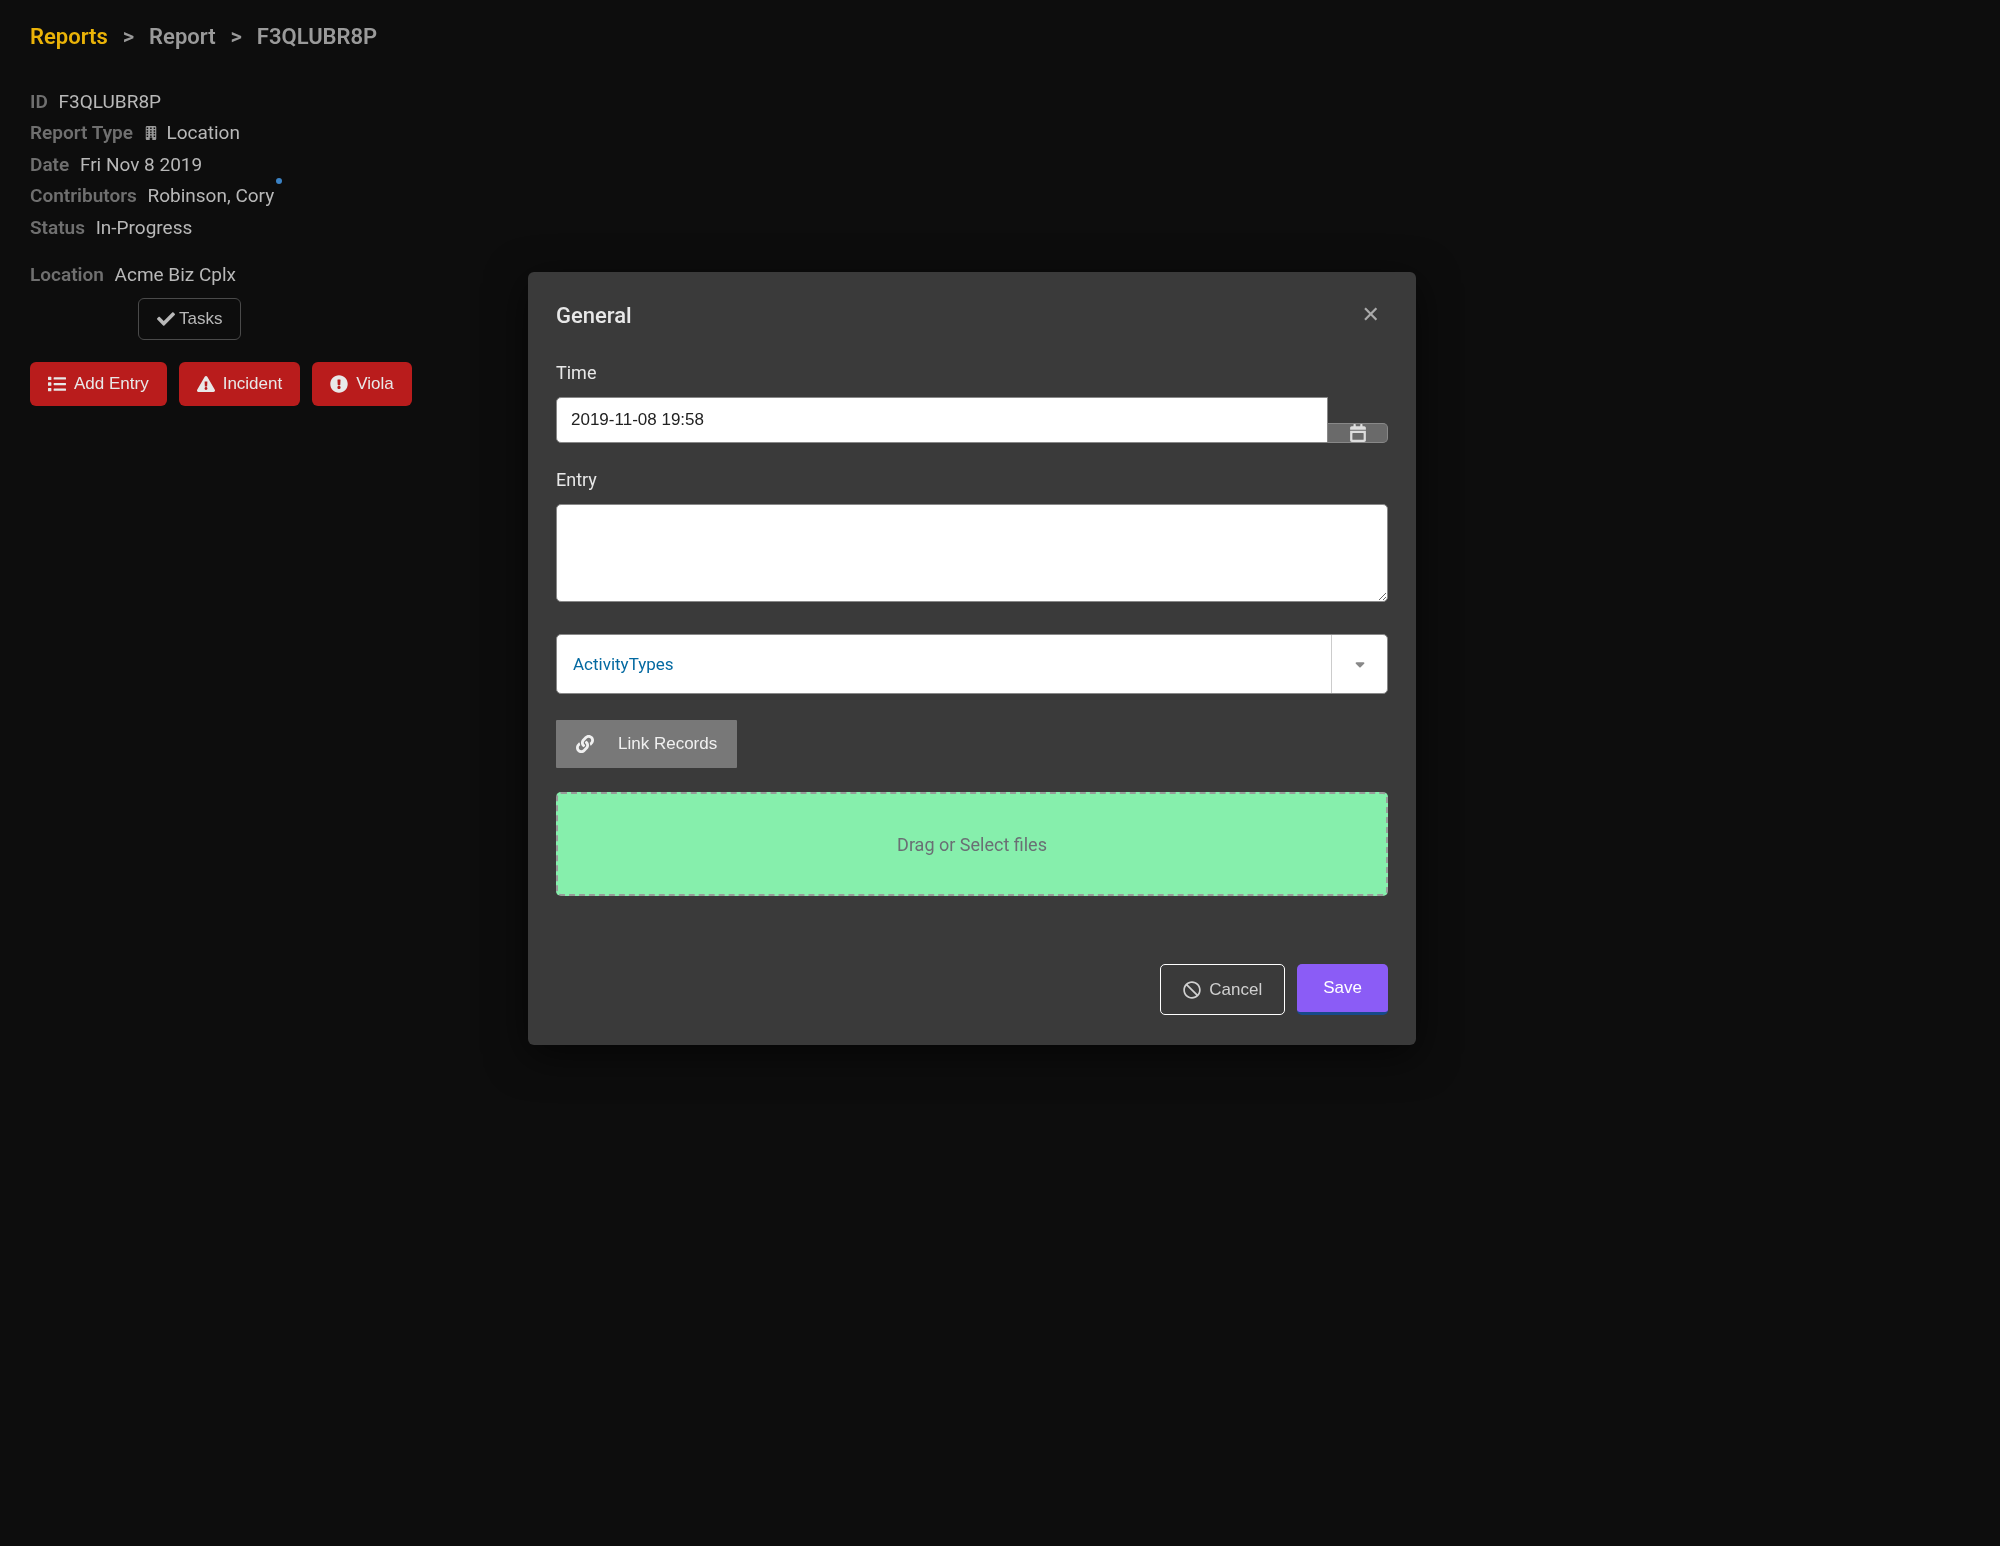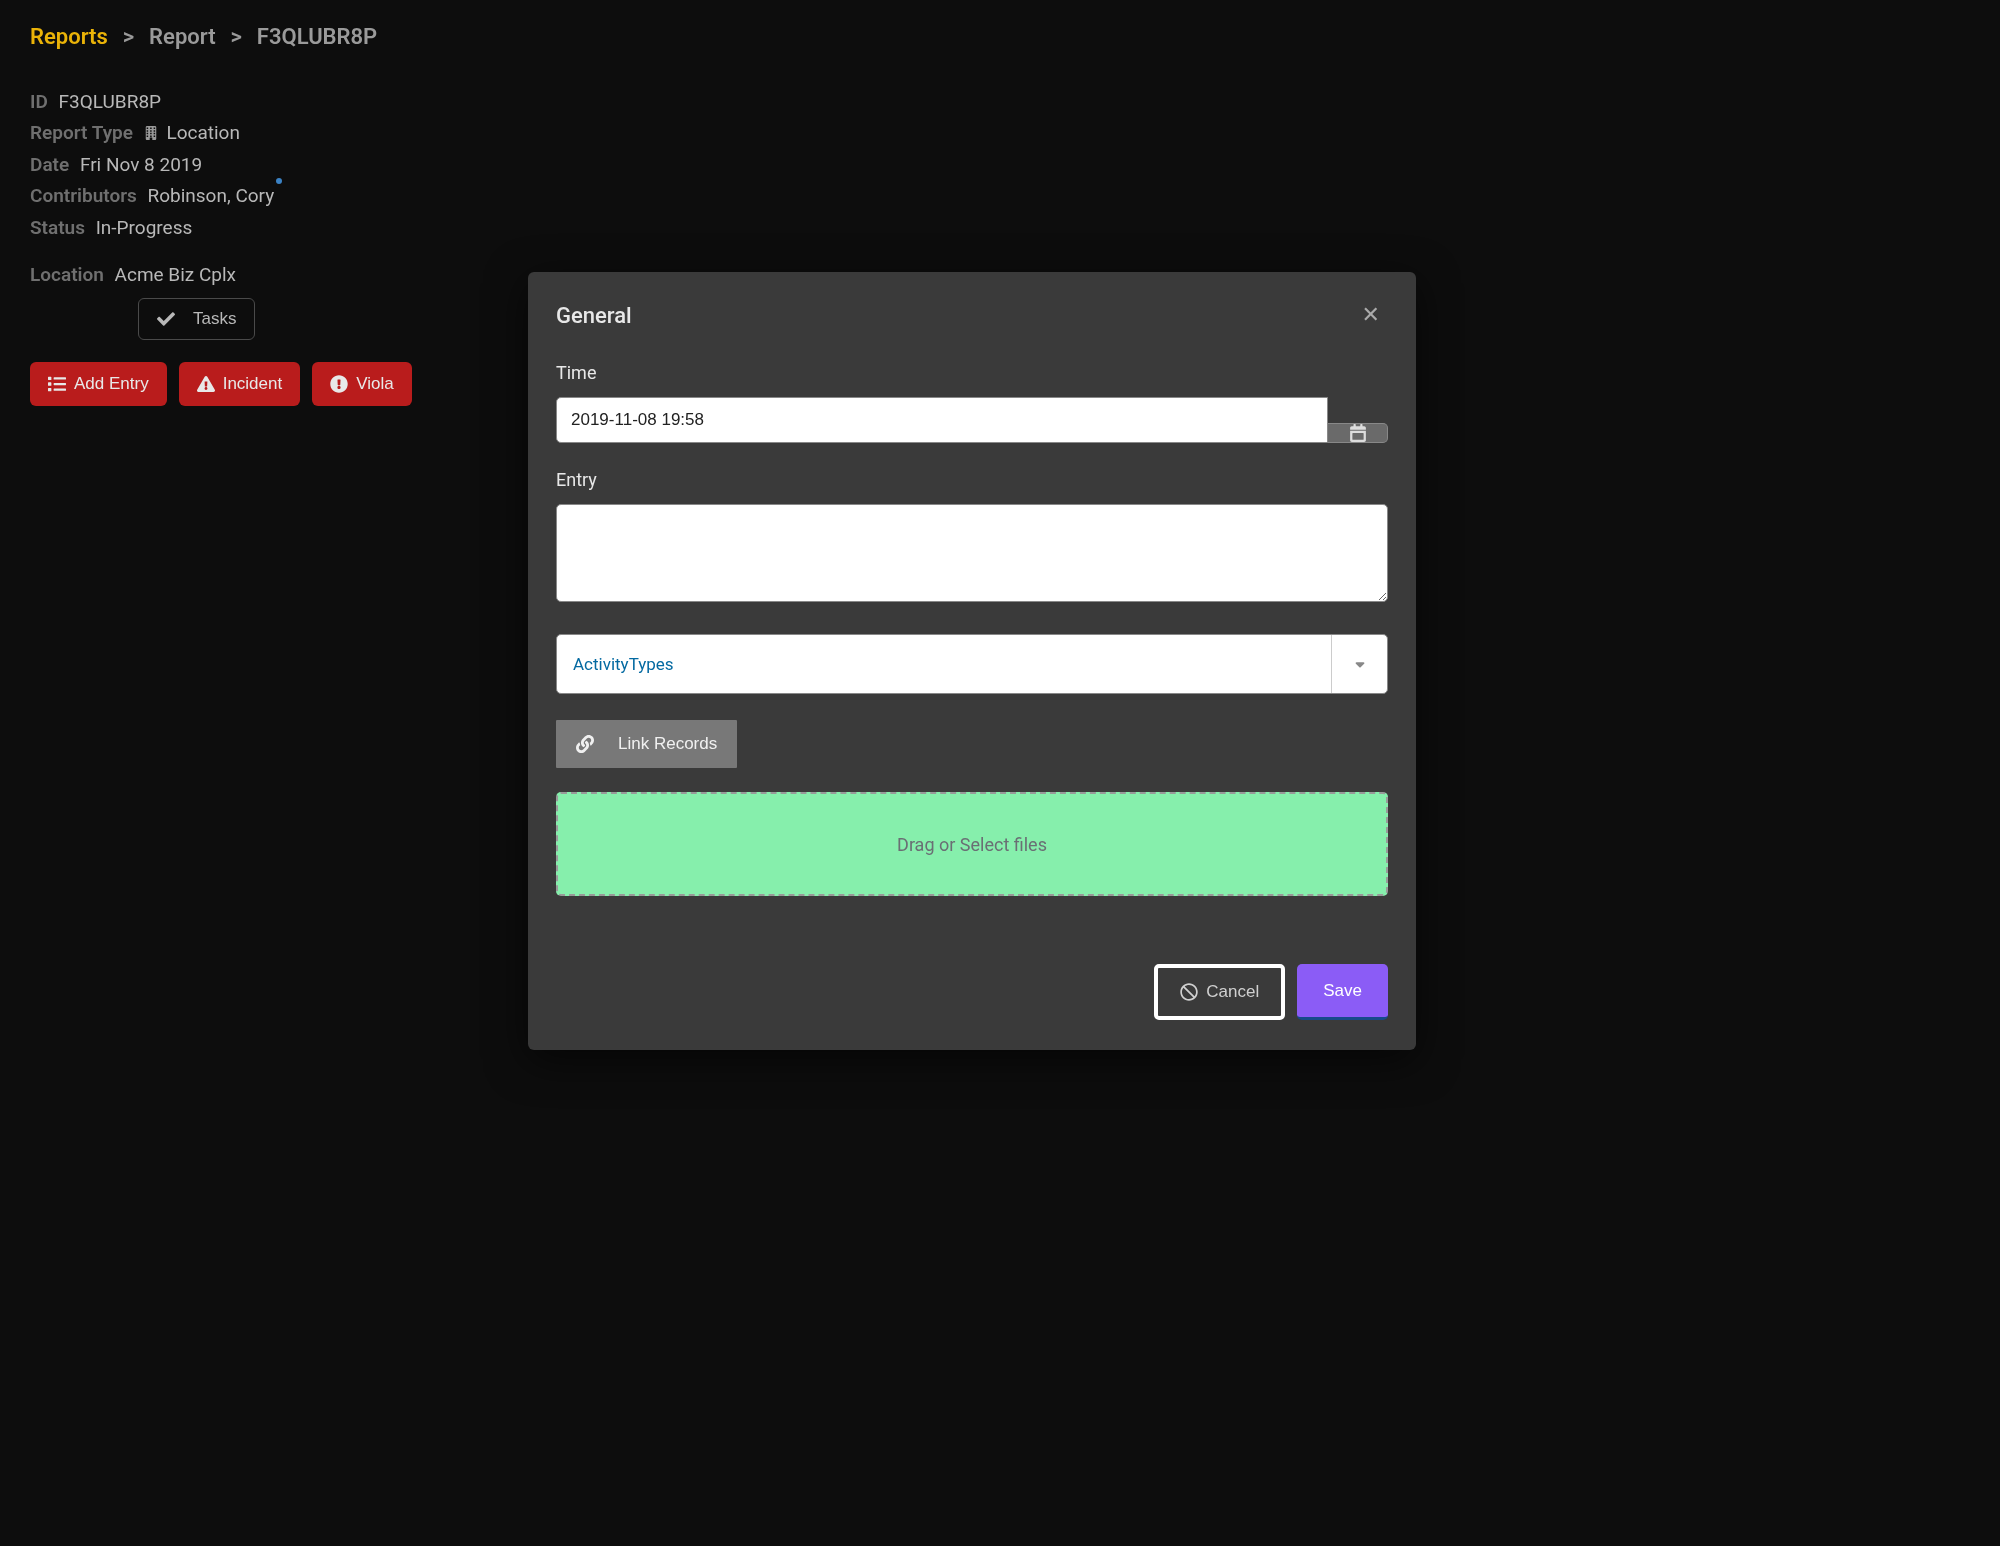--- a/index.html
+++ b/index.html
@@ -19,21 +19,21 @@
   .bc-sep { color: #9a9a9a; margin: 0 4px; }
   .bc-item { color: #9a9a9a; }
   .meta { font-size: 19px; line-height: 1.6; }
   .meta-row { margin-bottom: 1px; }
   .meta-label { color: #6f6f6f; font-weight: 600; margin-right: 6px; }
   .meta-value { color: #b8b8b8; }
   .contrib { position: relative; display: inline-block; }
   .contrib-dot { position: absolute; top: -3px; right: -8px; width: 6px; height: 6px; border-radius: 50%; background: #3b82c4; }
   .location-row { margin-top: 20px; font-size: 19px; }
   .tasks-btn {
-    display: inline-flex; align-items: center; gap: 18px;
+    display: inline-flex; align-items: center; gap: 4px;
     border: 1px solid #4a4a4a; background: transparent; color: #b8b8b8;
     padding: 10px 18px; border-radius: 6px; font-size: 17px; margin-top: 12px;
     cursor: pointer;
   }
   .action-row { display: flex; gap: 12px; margin-top: 22px; }
   .action-btn {
     display: inline-flex; align-items: center; gap: 8px;
     background: #b91c1c; color: #e8e8e8; border: none;
     padding: 12px 18px; border-radius: 6px; font-size: 17px; cursor: pointer;
   }
@@ -82,21 +82,21 @@
     margin-bottom: 24px;
   }
   .dropzone {
     border: 2px dashed #999; background: #86efac; border-radius: 5px;
     height: 104px; display: flex; align-items: center; justify-content: center;
     color: #6a6f74; font-size: 18px; cursor: pointer; margin-bottom: 40px;
   }
   .modal-footer { padding: 18px 28px 30px 28px; display: flex; justify-content: flex-end; gap: 12px; }
   .cancel-btn {
     display: inline-flex; align-items: center; gap: 8px;
-    background: transparent; border: 4px solid #ffffff; color: #d0d0d0;
+    background: transparent; border: 1px solid #ffffff; color: #d0d0d0;
     padding: 14px 22px; border-radius: 5px; font-size: 17px; cursor: pointer;
   }
   .save-btn {
     background: #8b5cf6; border: none; border-bottom: 3px solid #174a8a; color: #fff;
     padding: 14px 26px; border-radius: 5px; font-size: 17px; cursor: pointer;
   }
 </style>
 </head>
 <body>
 

